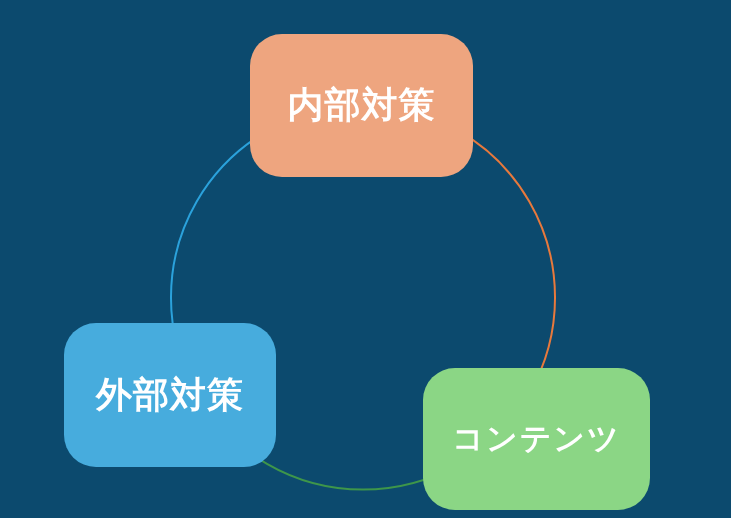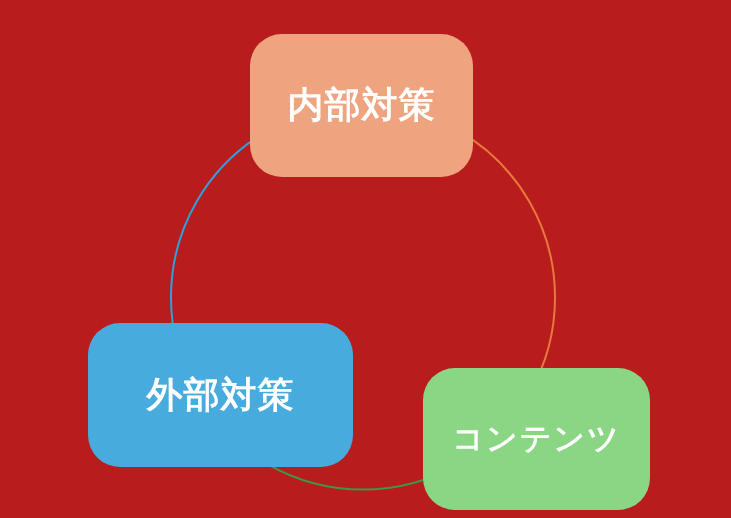--- a/index.html
+++ b/index.html
@@ -4,21 +4,21 @@
 <style>
   html, body {
     margin: 0;
     padding: 0;
     background: #ffffff;
   }
   .canvas {
     position: relative;
     width: 731px;
     height: 518px;
-    background: #b91c1c;
+    background: #0c4a6e;
     overflow: hidden;
     font-family: "Liberation Sans", "DejaVu Sans", sans-serif;
   }
   .arcs {
     position: absolute;
     left: 0;
     top: 0;
   }
   .arc {
     fill: none;
@@ -38,23 +38,23 @@
     user-select: none;
   }
   .node-internal {
     left: 250px;
     top: 34px;
     width: 223px;
     height: 143px;
     font-size: 36px;
   }
   .node-external {
-    left: 88px;
+    left: 64px;
     top: 323px;
-    width: 265px;
+    width: 212px;
     height: 144px;
     font-size: 36px;
     font-family: Liberation Serif, serif;
   }
   .node-content {
     left: 423px;
     top: 323px;
     width: 227px;
     height: 142px;
     font-size: 31px;

